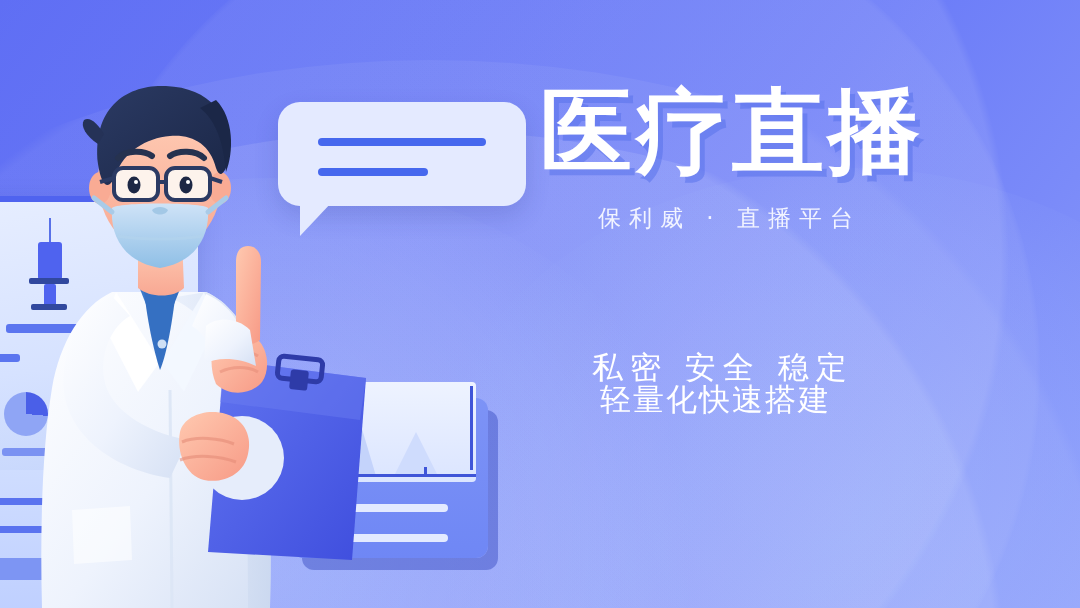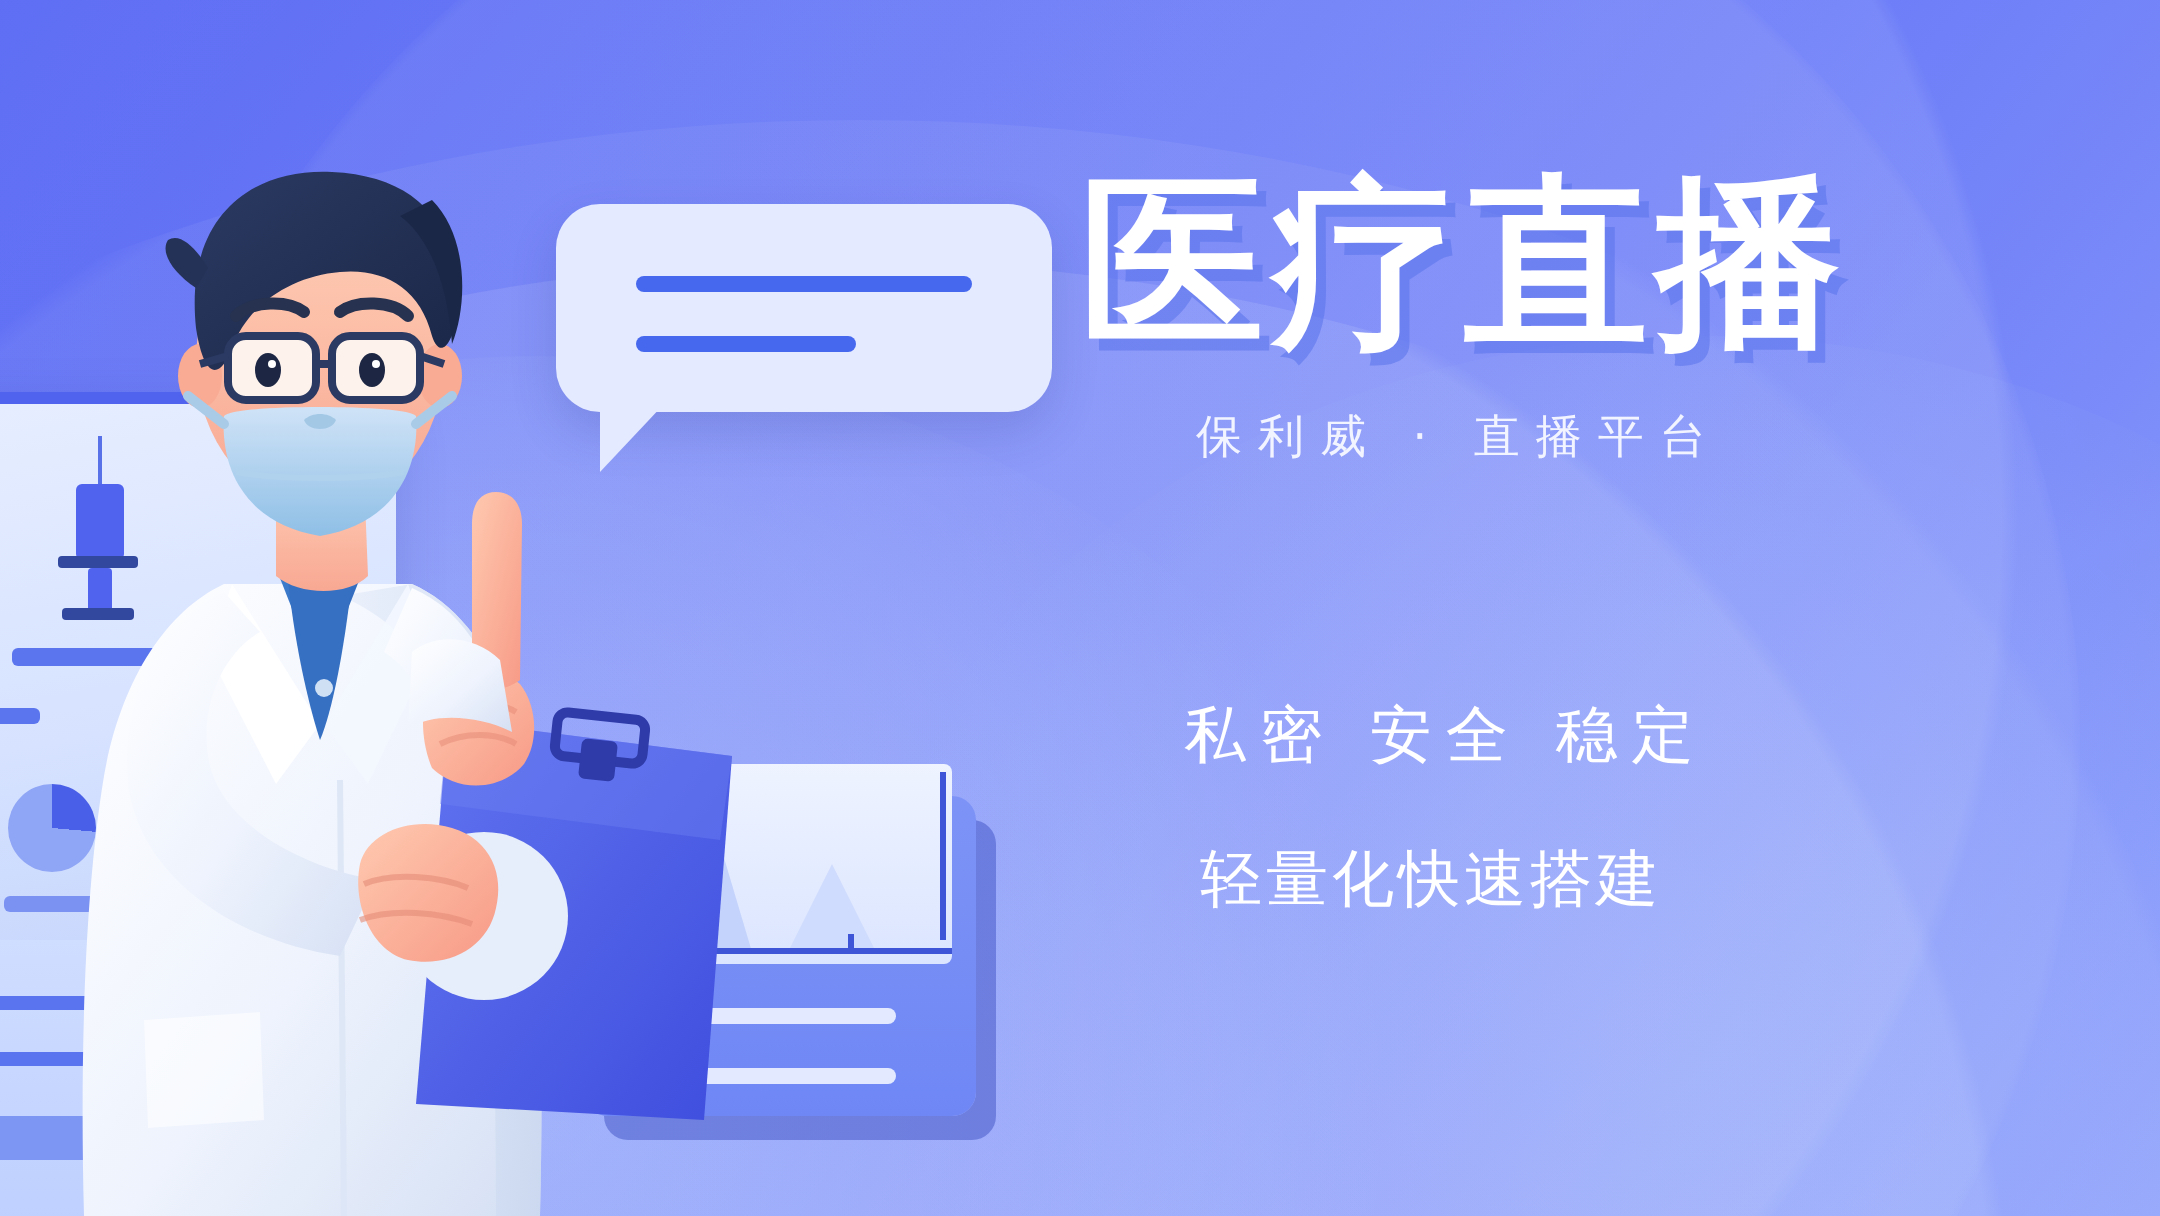--- a/index.html
+++ b/index.html
@@ -106,21 +106,20 @@
   .tagline-1{
     position:absolute;left:592px;top:327px;
     font-size:31px;color:#ffffff;letter-spacing:7px;
     font-family:"DejaVu Sans","Liberation Sans",sans-serif;
     margin-top:20px;
   }
   .tagline-2{
     position:absolute;left:600px;top:379px;
     font-size:31px;color:#ffffff;letter-spacing:2px;
     font-family:Liberation Mono, monospace;
-    margin-top:40px;
   }
 
   
   .footer{position:absolute;left:662px;top:543px;display:flex;align-items:center;gap:14px;}
   .wechat{position:relative;width:44px;height:34px;}
   .wb{position:absolute;border-radius:50%;background:#525c7c;}
   .wb-big{left:0;top:0;width:30px;height:26px;}
   .wb-small{left:20px;top:10px;width:24px;height:21px;}
   .wb-tail{position:absolute;width:0;height:0;border-style:solid;}
   .wdot{position:absolute;width:4px;height:4px;border-radius:50%;background:#bcc8ea;}

